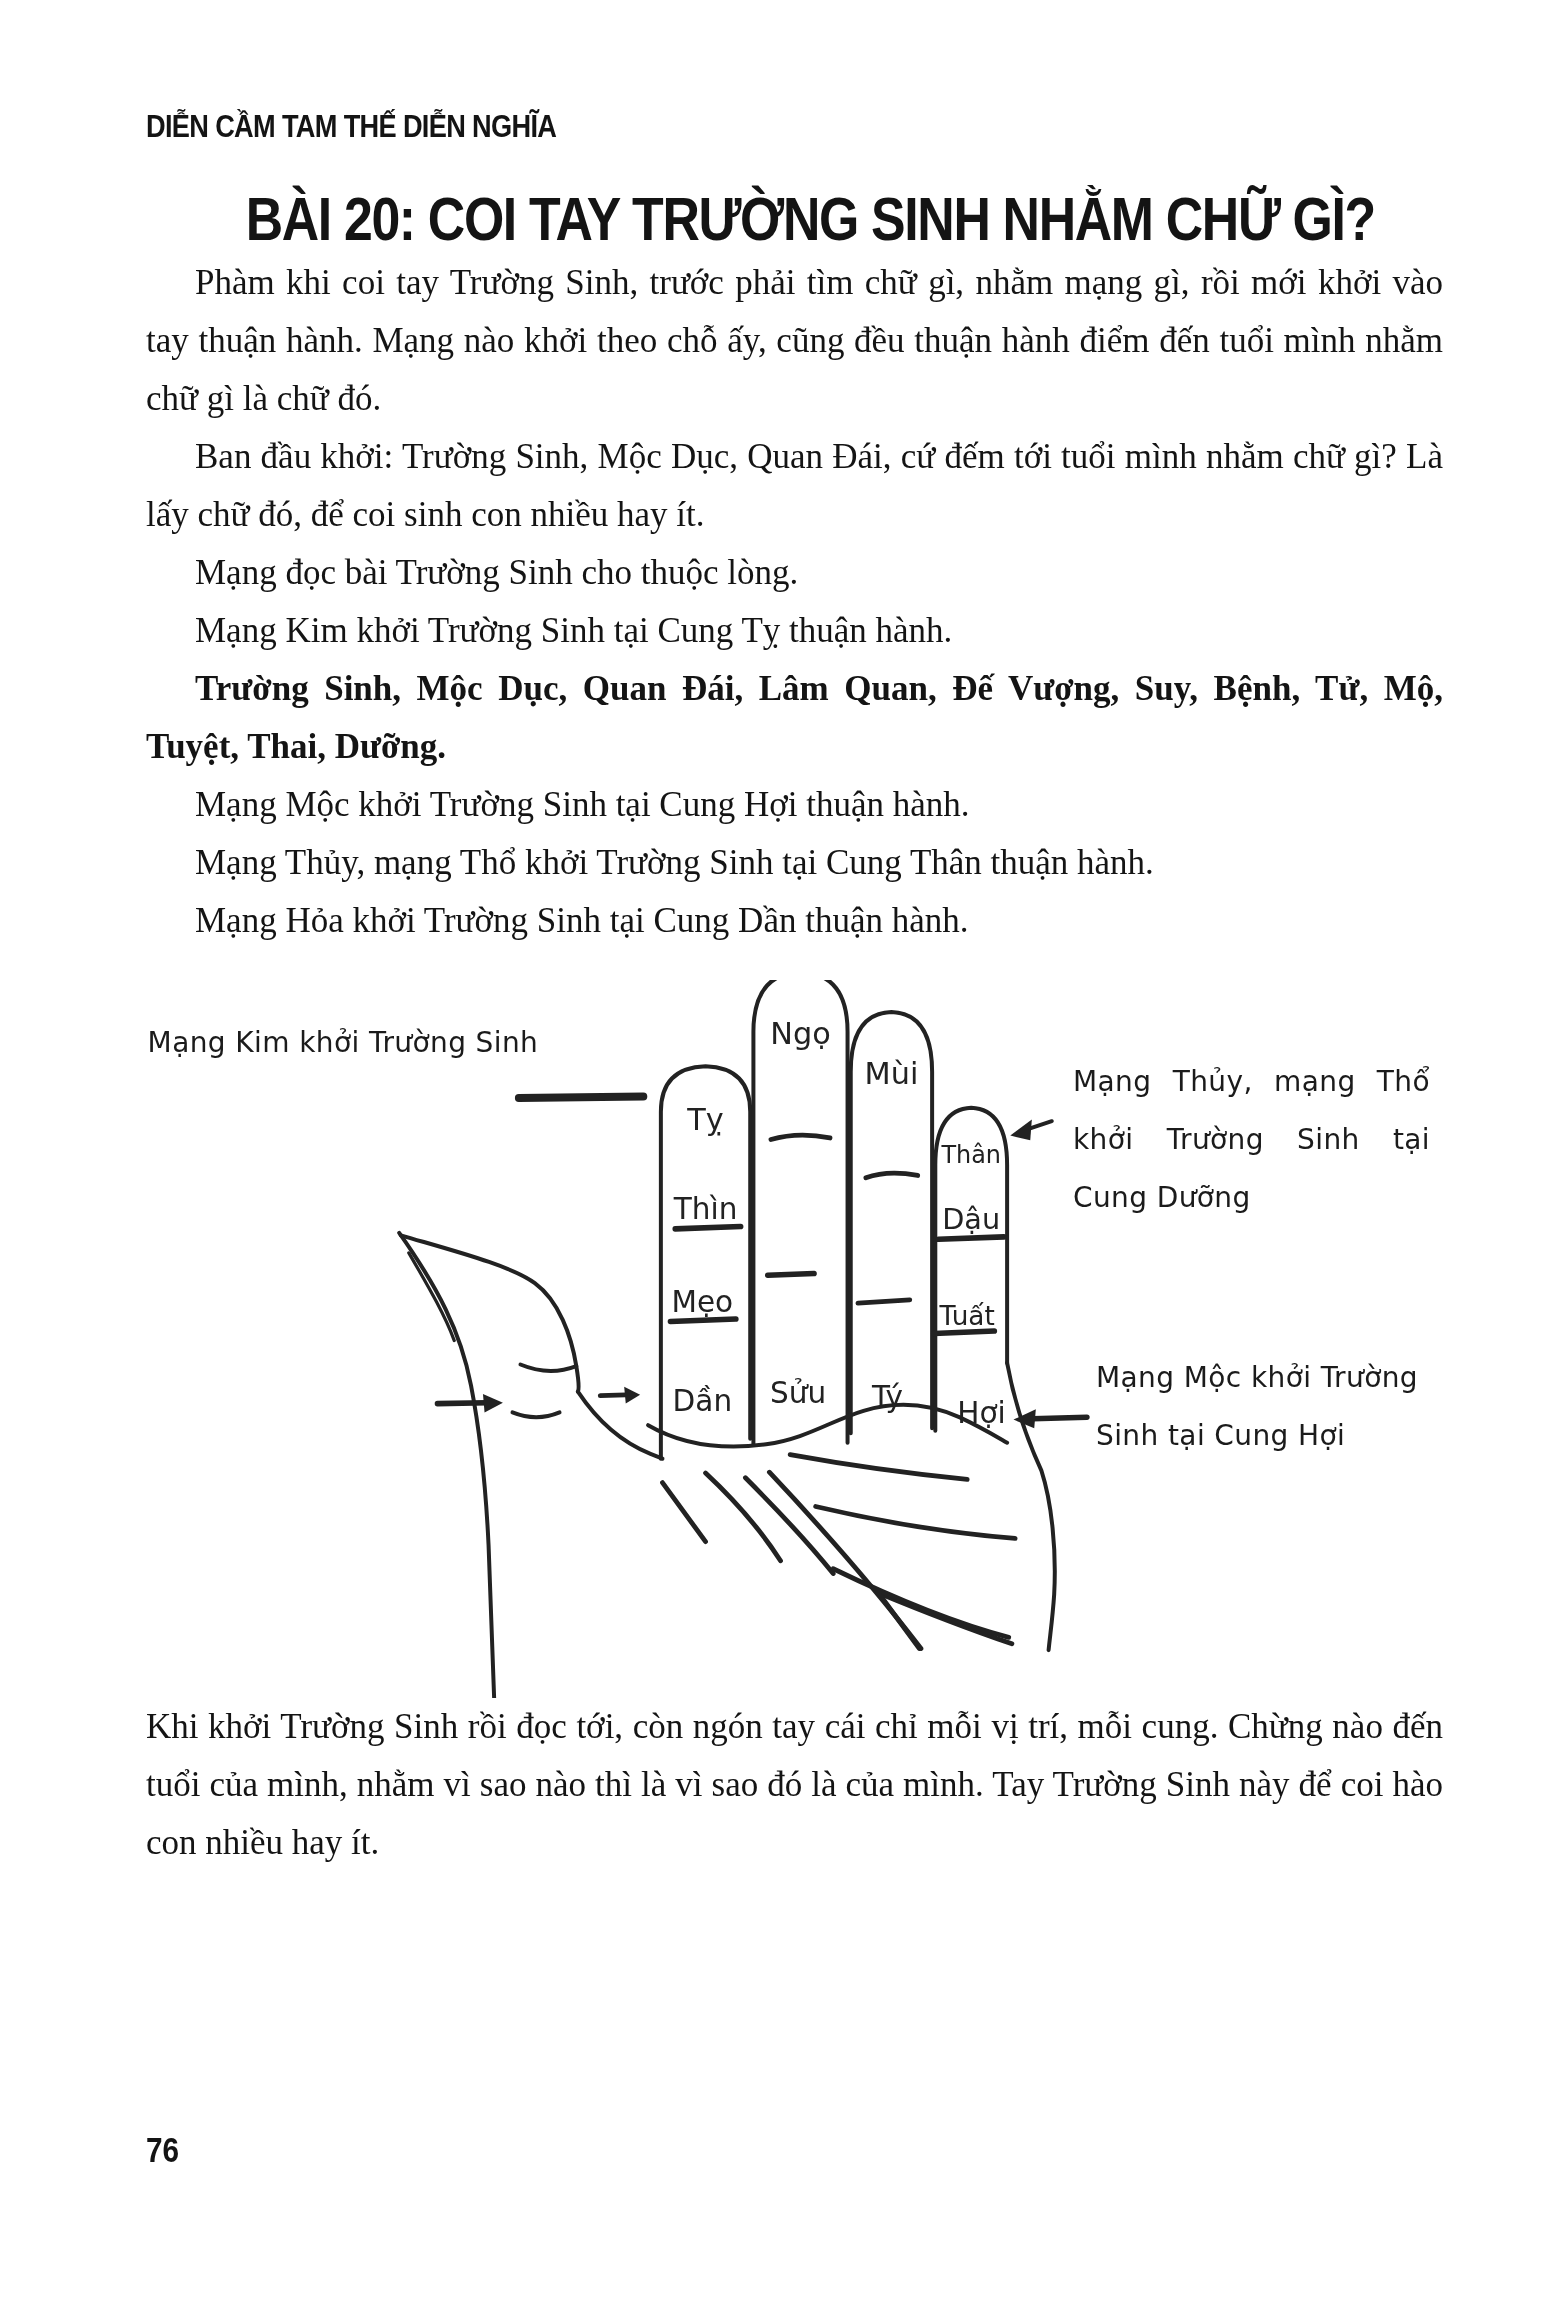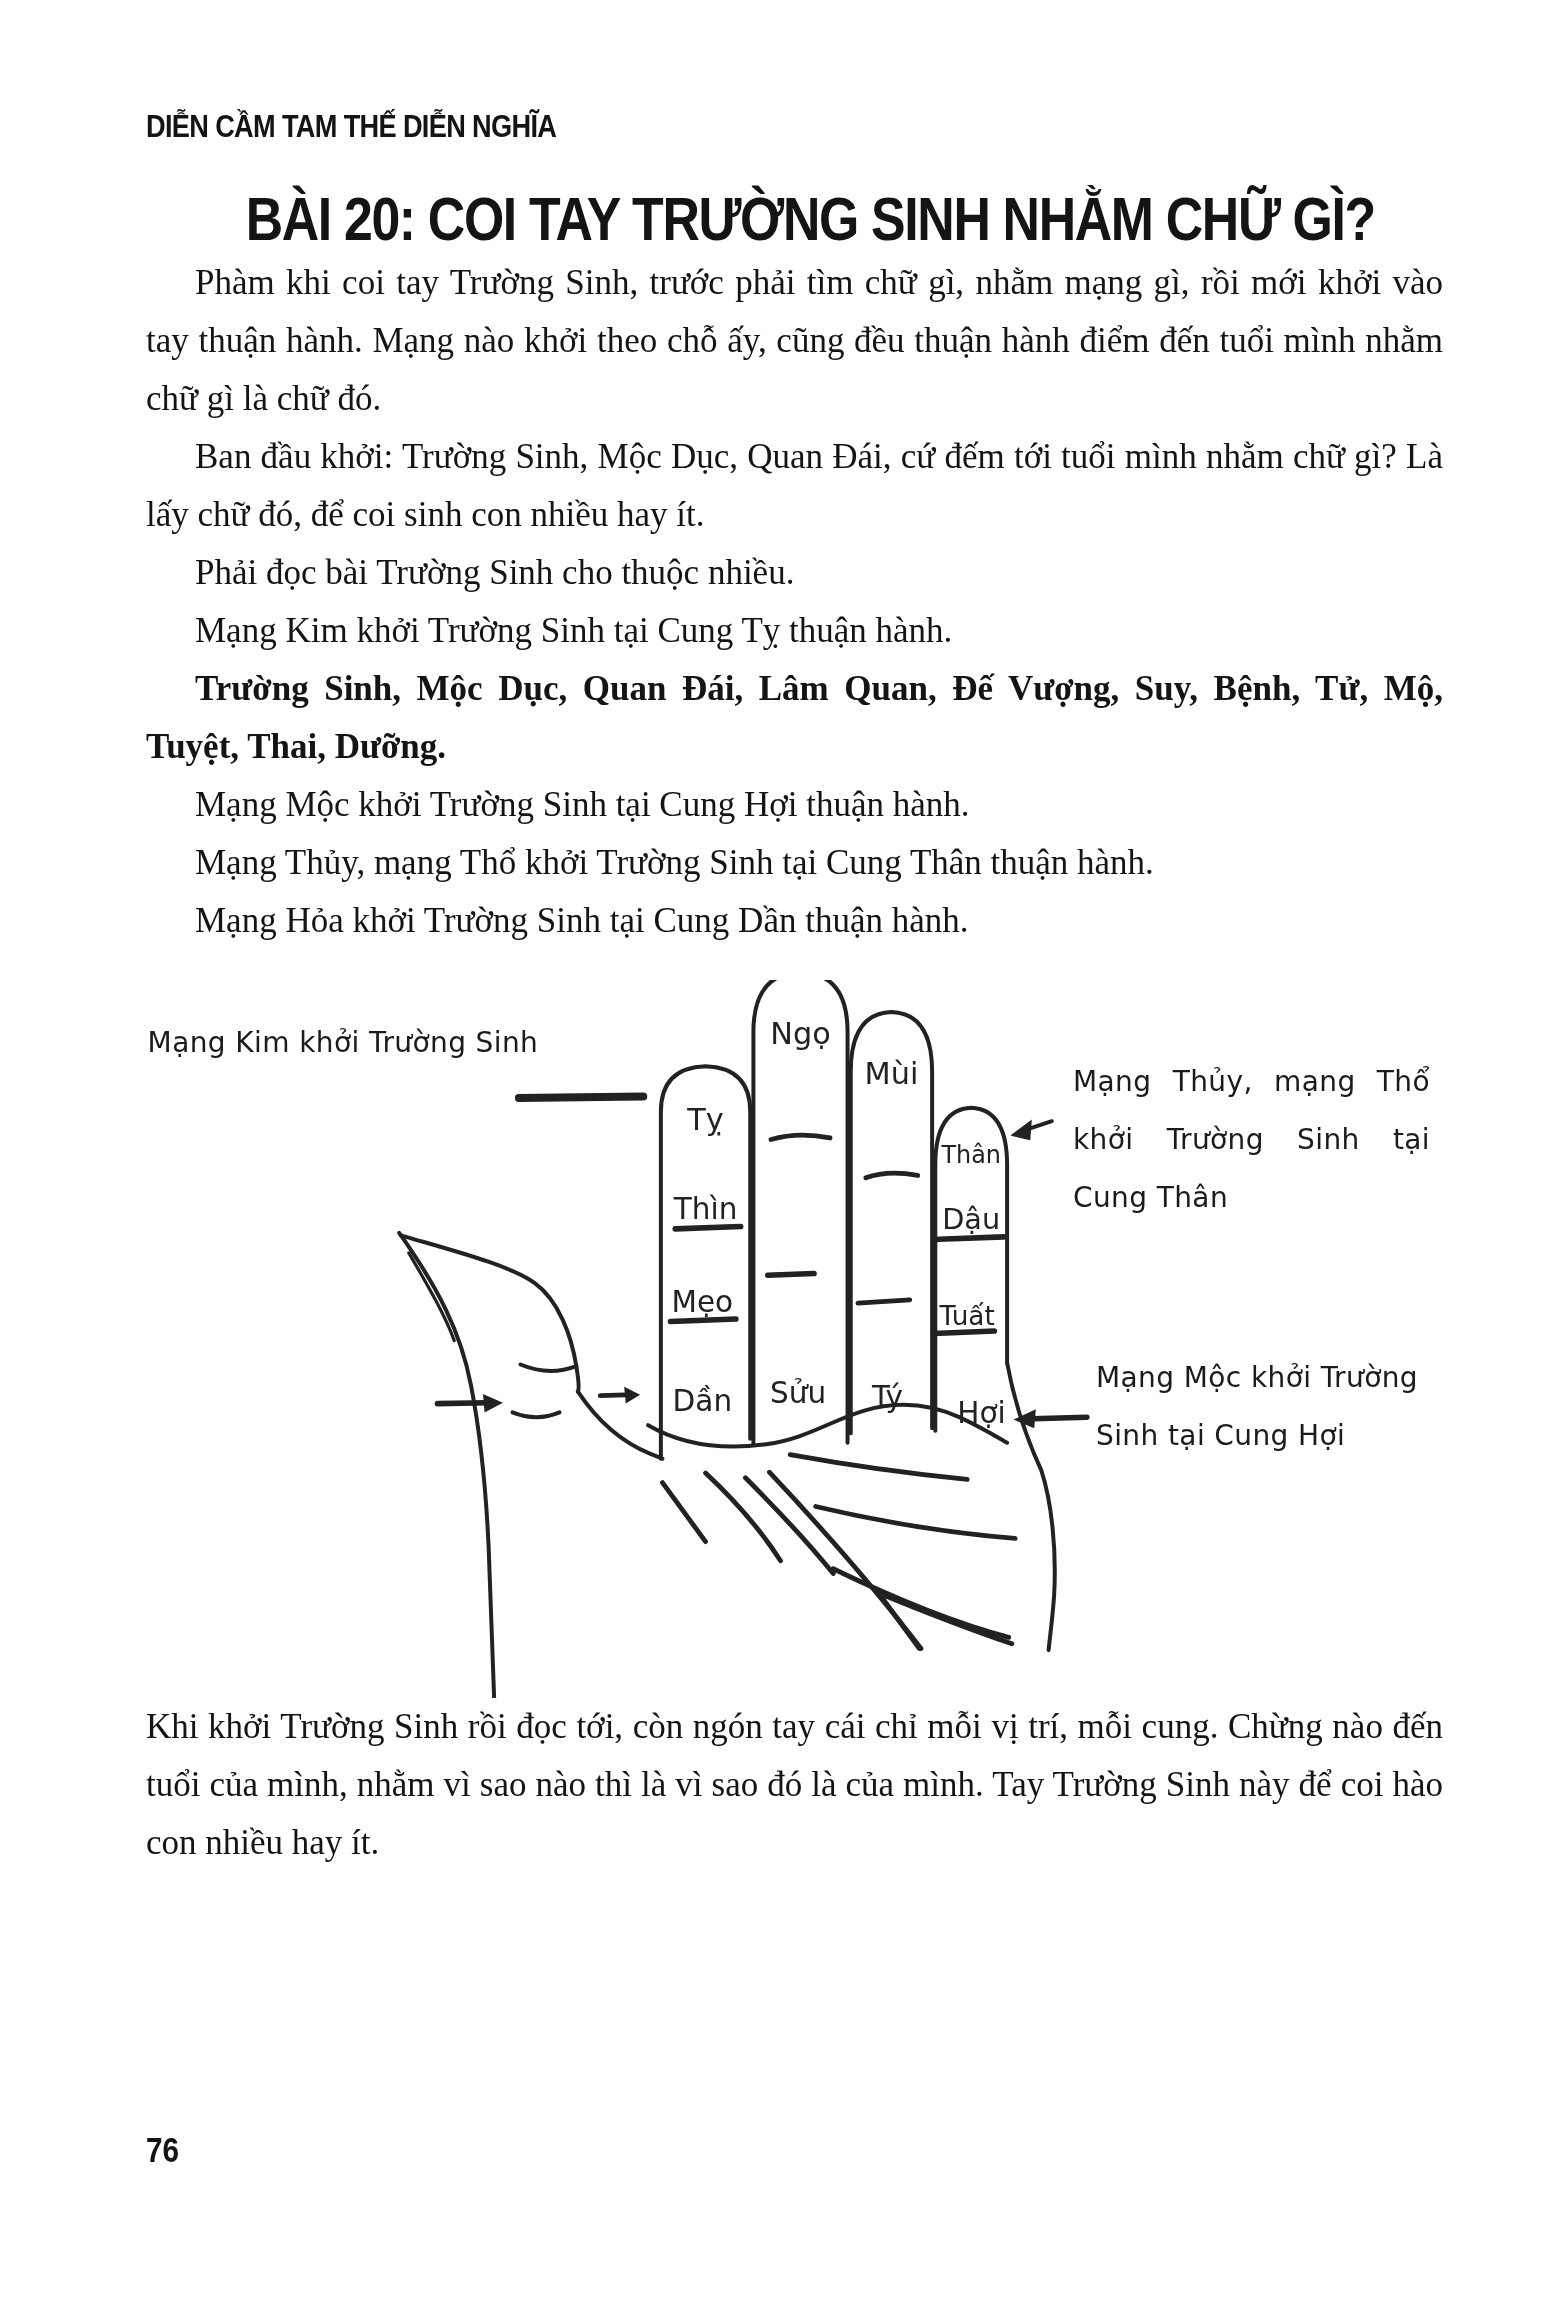--- a/index.html
+++ b/index.html
@@ -60,21 +60,21 @@
   <div class="running-header">
     <span class="condensed">DIỄN CẦM TAM THẾ DIỄN NGHĨA</span>
   </div>
 
   <div class="title-wrap">
     <span class="title">BÀI 20: COI TAY TRƯỜNG SINH NHẰM CHỮ GÌ?</span>
   </div>
 
   <p class="body indent first-para">Phàm khi coi tay Trường Sinh, trước phải tìm chữ gì, nhằm mạng gì, rồi mới khởi vào tay thuận hành. Mạng nào khởi theo chỗ ấy, cũng đều thuận hành điểm đến tuổi mình nhằm chữ gì là chữ đó.</p>
   <p class="body indent">Ban đầu khởi: Trường Sinh, Mộc Dục, Quan Đái, cứ đếm tới tuổi mình nhằm chữ gì? Là lấy chữ đó, để coi sinh con nhiều hay ít.</p>
-  <p class="body indent">Phải đọc bài Trường Sinh cho thuộc nhiều.</p>
+  <p class="body indent">Mạng đọc bài Trường Sinh cho thuộc lòng.</p>
   <p class="body indent mang">Mạng Kim khởi Trường Sinh tại Cung Tỵ thuận hành.</p>
 
   <p class="body indent bold-para">Trường Sinh, Mộc Dục, Quan Đái, Lâm Quan, Đế Vượng, Suy, Bệnh, Tử, Mộ, Tuyệt, Thai, Dưỡng.</p>
   <p class="body indent mang">Mạng Mộc khởi Trường Sinh tại Cung Hợi thuận hành.</p>
   <p class="body indent mang">Mạng Thủy, mạng Thổ khởi Trường Sinh tại Cung Thân thuận hành.</p>
   <p class="body indent mang">Mạng Hỏa khởi Trường Sinh tại Cung Dần thuận hành.</p>
 
   <div class="diagram">
 
     <svg class="hand-svg" width="1297" height="718" viewBox="183 1260 1625 900" fill="none" stroke="#222222" stroke-width="5" stroke-linecap="round" stroke-linejoin="round">
@@ -143,21 +143,21 @@
       <text class="zodiac" x="1230" y="1815" font-size="37" text-anchor="middle" stroke="none" fill="#222">Hợi</text>
     </svg>
 
     <div class="hw-label" style="left:1.6px;top:34px;">
       <div class="hw-line">Mạng Kim khởi Trường Sinh</div>
     </div>
 
     <div class="hw-label justified" style="left:927px;top:73px;width:357px;">
       <div class="hw-line">Mạng Thủy, mạng Thổ</div>
       <div class="hw-line">khởi Trường Sinh tại</div>
-      <div class="hw-line" style="text-align-last:left;">Cung Thân</div>
+      <div class="hw-line" style="text-align-last:left;">Cung Dưỡng</div>
     </div>
 
 
     <div class="hw-label" style="left:950px;top:369px;">
       <div class="hw-line">Mạng Mộc khởi Trường</div>
       <div class="hw-line">Sinh tại Cung Hợi</div>
     </div>
 
   </div>
 

